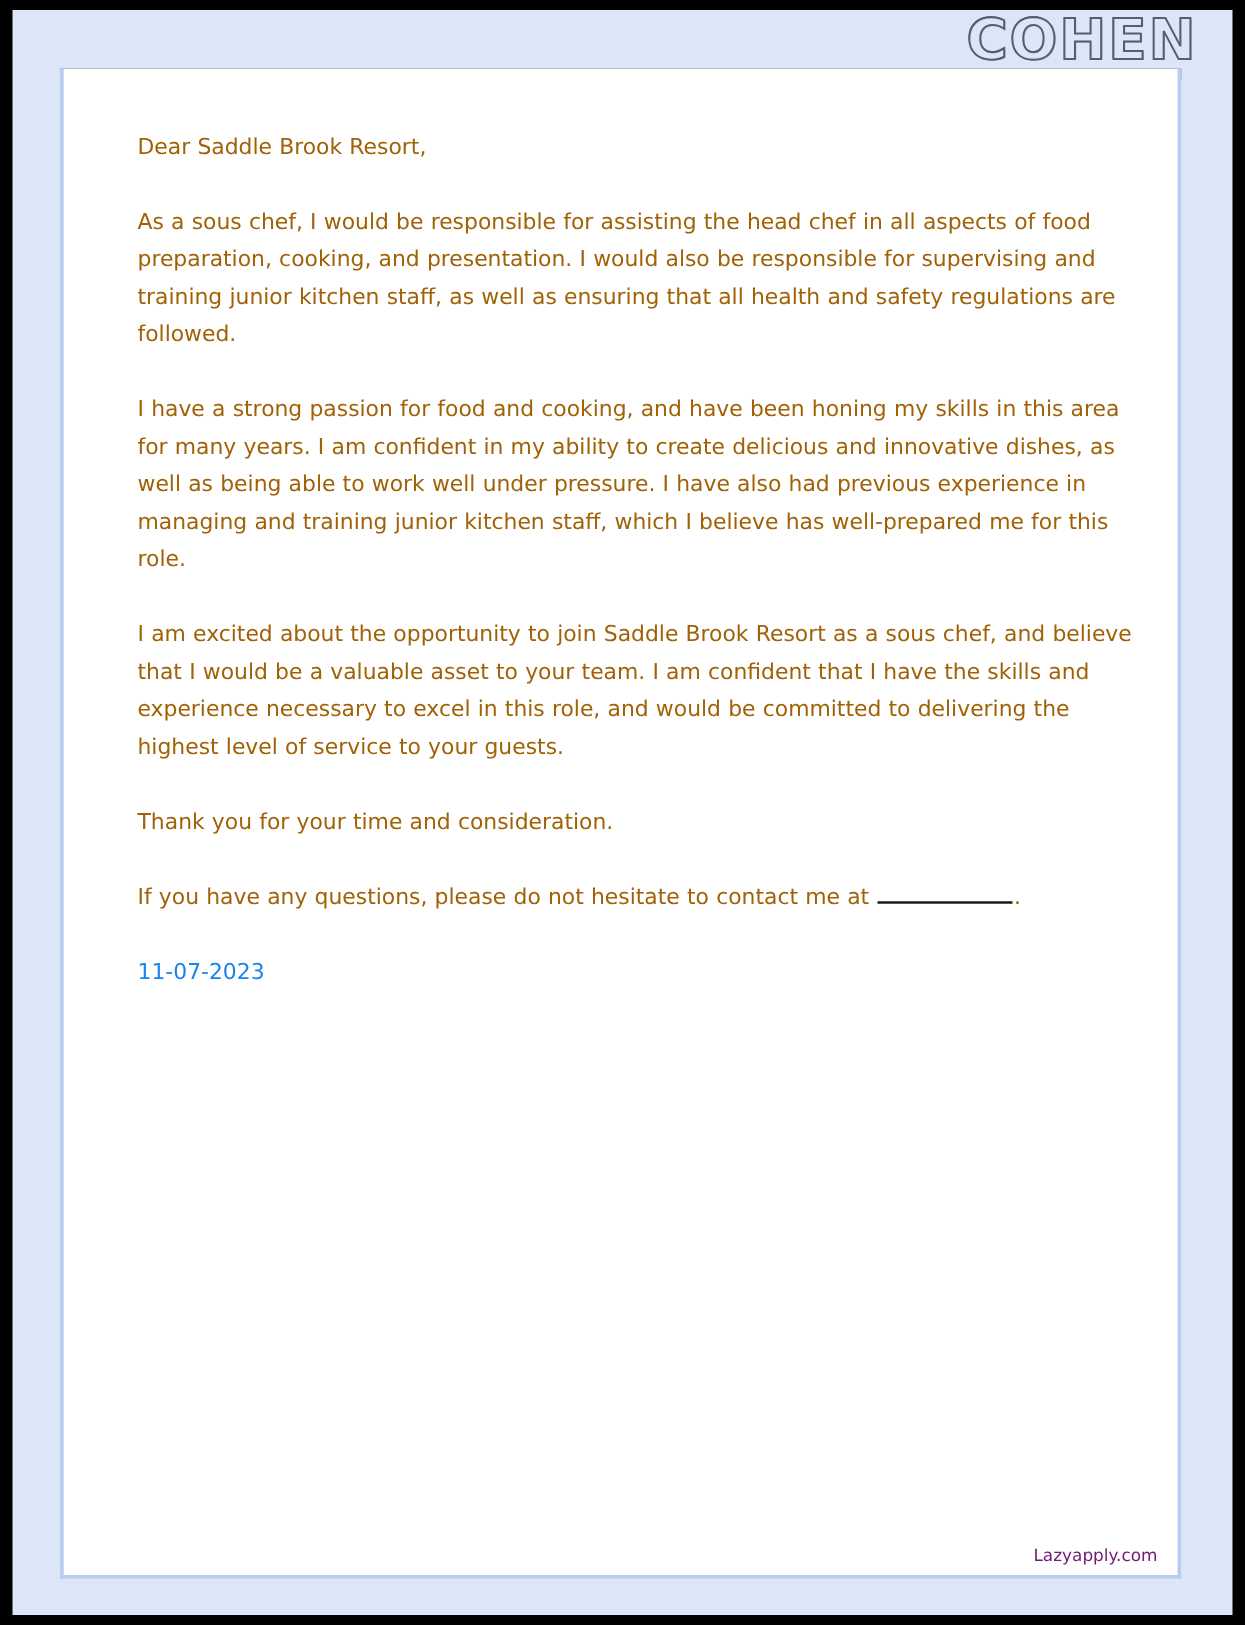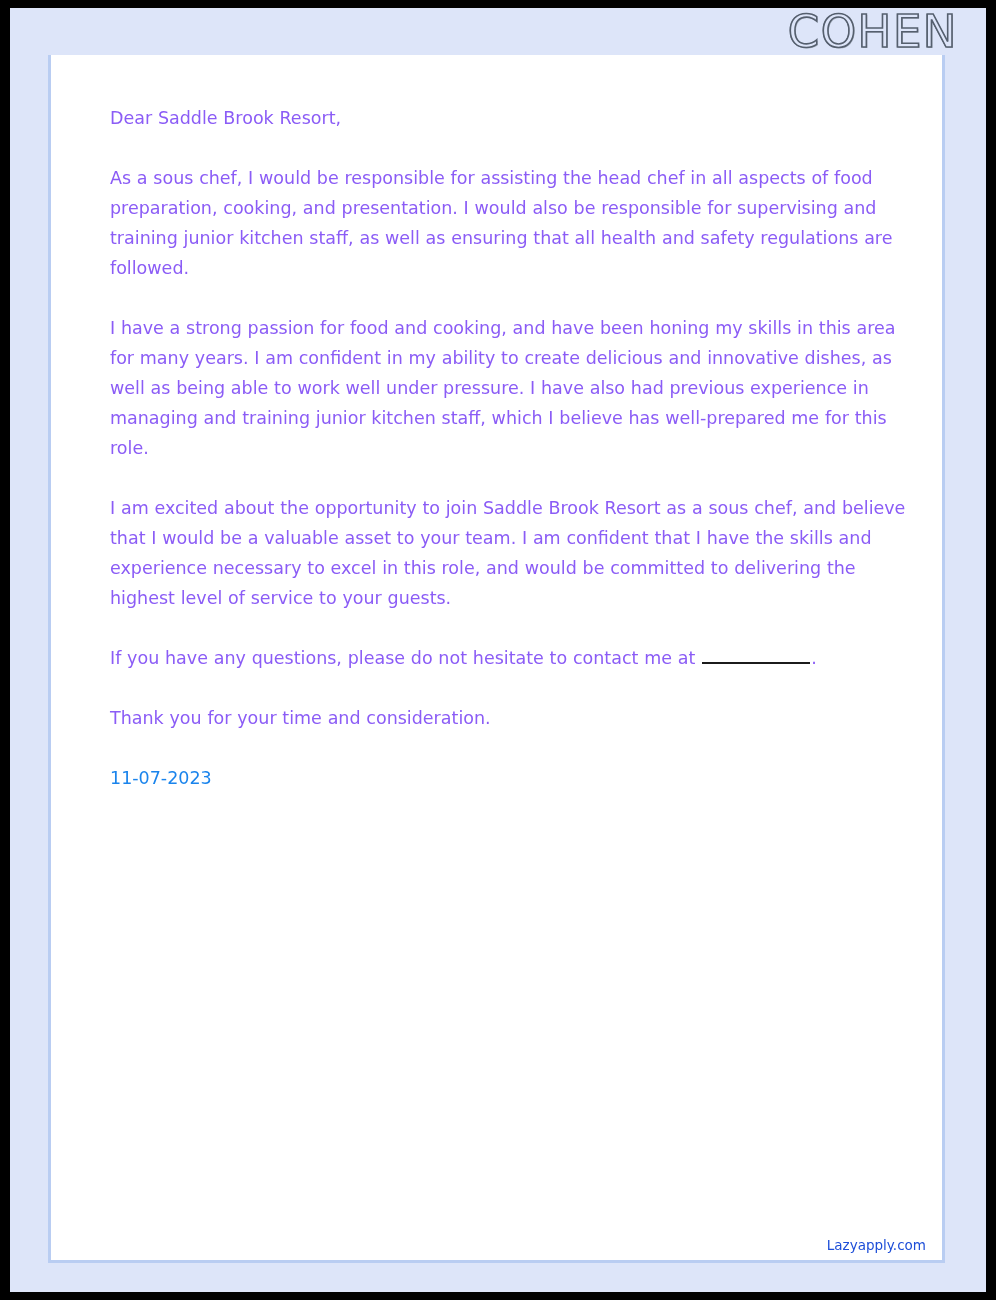--- a/index.html
+++ b/index.html
@@ -42,21 +42,21 @@
     width: 966px;
     height: 47px;
     overflow: hidden;
   }
   #letterhead-name {
     position: absolute;
     right: 18px;
     top: -4px;
     font-family: "DejaVu Sans", sans-serif;
     font-size: 45px;
-    font-weight: 400;
+    font-weight: 700;
     letter-spacing: 1.5px;
     line-height: 56px;
     color: #dde5f9;
     -webkit-text-stroke: 1.6px #555f6e;
     text-shadow:
       1px 1px 0 #aab3c2,
       -0.5px -0.5px 0 #3c4450;
     white-space: nowrap;
     user-select: none;
   }
@@ -88,21 +88,21 @@
     position: absolute;
     left: 59px;
     top: 48px;
     width: 800px;
   }
 
   .letter-paragraph {
     font-family: "DejaVu Sans", sans-serif;
     font-size: 17.5px;
     line-height: 30px;
-    color: #8b5cf6;
+    color: #a16207;
     margin: 0 0 30px 0;
     text-align: left;
     word-spacing: 0.2px;
   }
   .salutation {
     margin-bottom: 30px;
   }
   .blank-field {
     display: inline-block;
     width: 108px;
@@ -119,21 +119,21 @@
     margin-bottom: 16px;
   }
 
   #page-footer {
     position: absolute;
     right: 16px;
     bottom: 6px;
     font-family: "DejaVu Sans", sans-serif;
     font-size: 13.5px;
     line-height: 18px;
-    color: #1d4ed8;
+    color: #701a75;
     white-space: nowrap;
   }
 </style>
 </head>
 <body>
 
 <div id="document-frame">
   <div id="canvas">
 
     <div id="letterhead">
@@ -148,23 +148,23 @@
 
         <p class="letter-paragraph salutation">Dear Saddle Brook Resort,</p>
 
 
         <p class="letter-paragraph">As a sous chef, I would be responsible for assisting the head chef in all aspects of food preparation, cooking, and presentation. I would also be responsible for supervising and training junior kitchen staff, as well as ensuring that all health and safety regulations are followed.</p>
 
         <p class="letter-paragraph">I have a strong passion for food and cooking, and have been honing my skills in this area for many years. I am confident in my ability to create delicious and innovative dishes, as well as being able to work well under pressure. I have also had previous experience in managing and training junior kitchen staff, which I believe has well-prepared me for this role.</p>
 
         <p class="letter-paragraph">I am excited about the opportunity to join Saddle Brook Resort as a sous chef, and believe that I would be a valuable asset to your team. I am confident that I have the skills and experience necessary to excel in this role, and would be committed to delivering the highest level of service to your guests.</p>
 
+        <p class="letter-paragraph">Thank you for your time and consideration.</p>
+
         <p class="letter-paragraph"><span>If you have any questions, please do not hesitate to contact me at </span><span class="blank-field"></span><span>.</span></p>
-
-        <p class="letter-paragraph">Thank you for your time and consideration.</p>
 
 
 
         <p class="letter-paragraph signature-date">11-07-2023</p>
 
       </div>
 
       <div id="page-footer">Lazyapply.com</div>
 
     </div>

